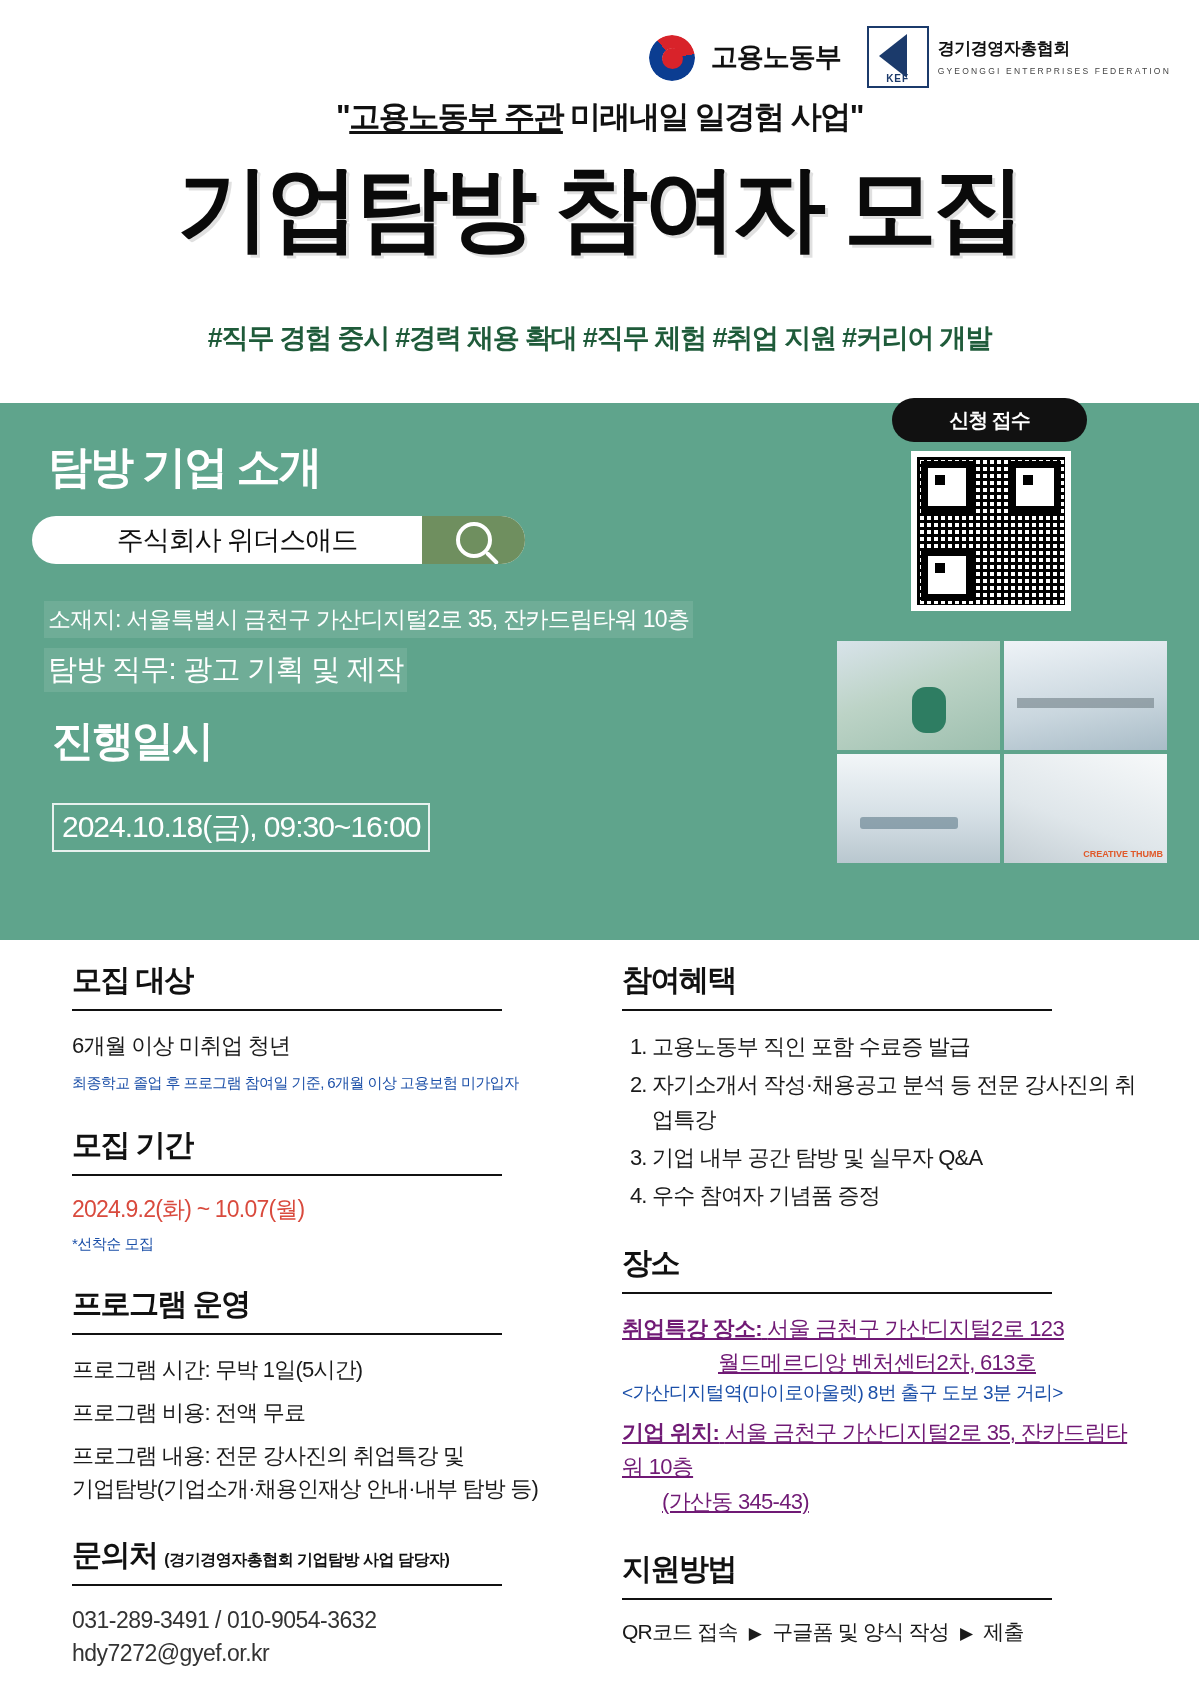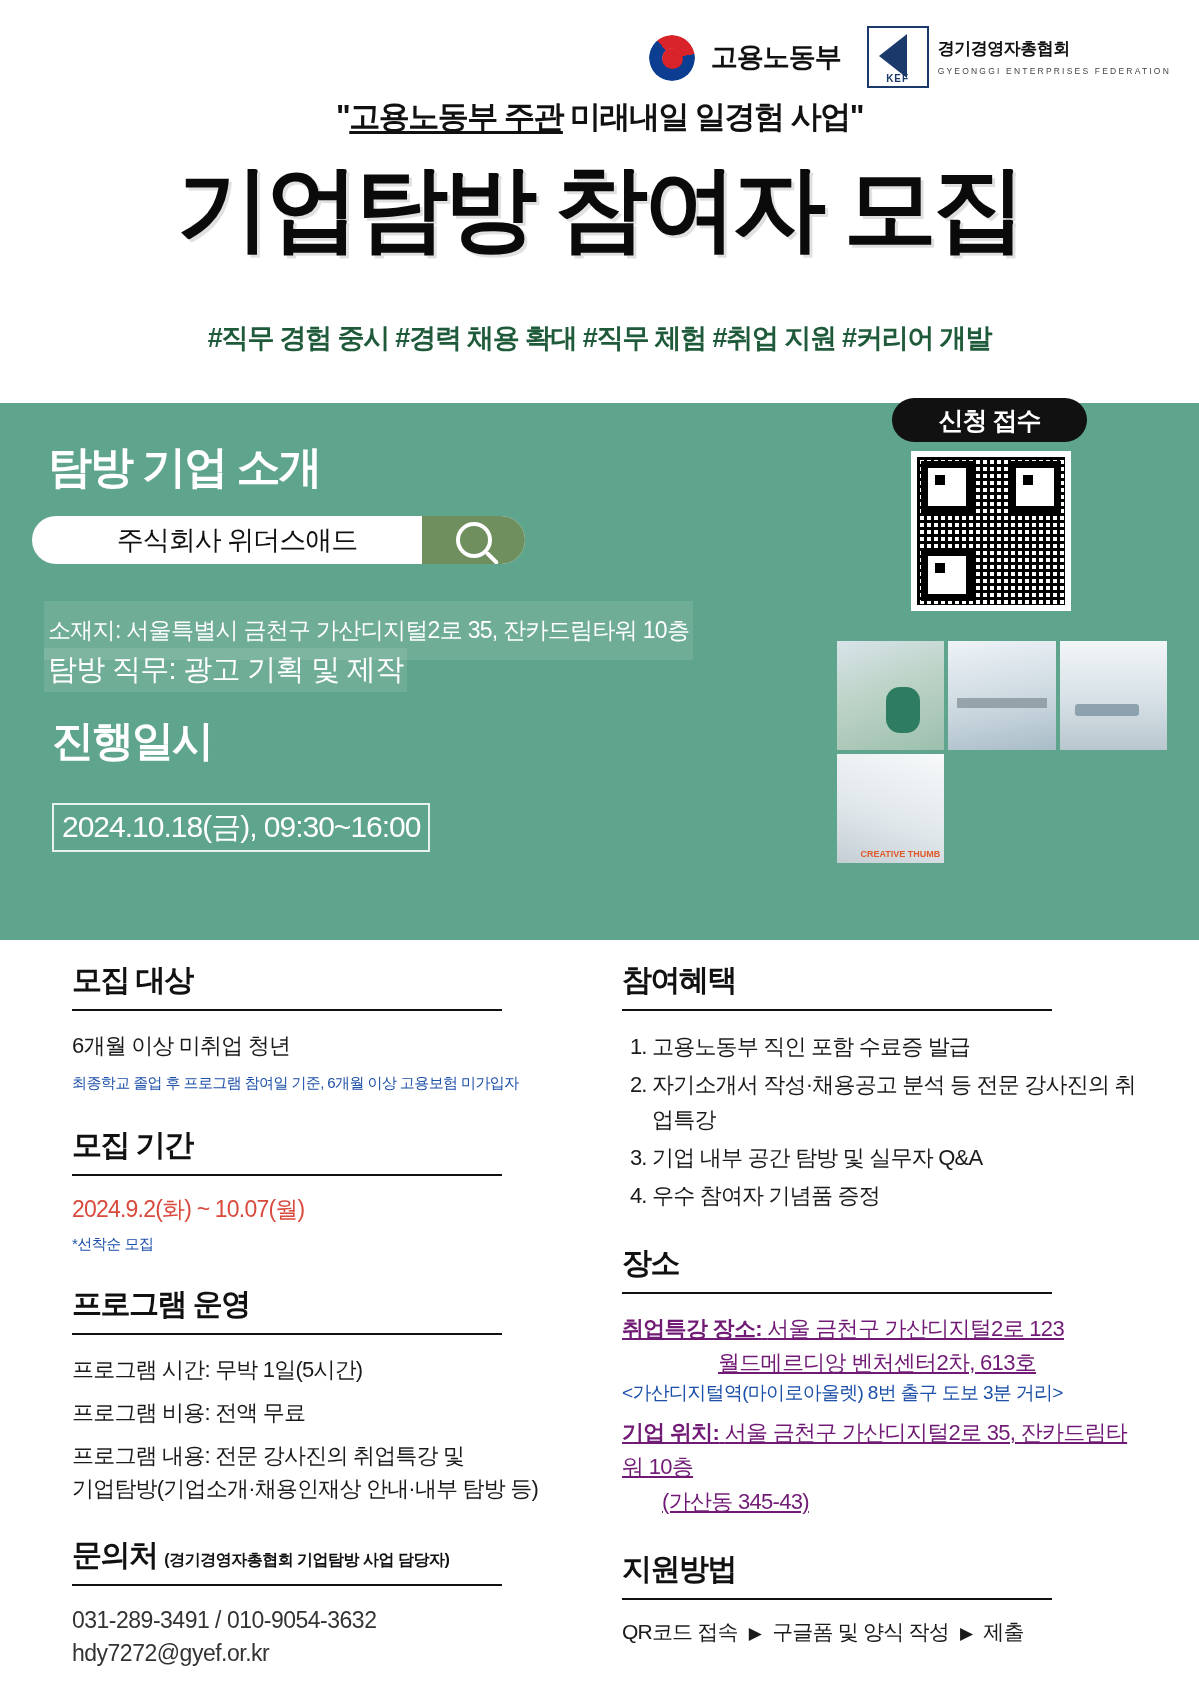--- a/index.html
+++ b/index.html
@@ -45,43 +45,43 @@
   
   .band{position:absolute;top:403px;left:0;width:1199px;height:537px;background:#5fa48c;}
   .band-title{position:absolute;top:35px;left:48px;font-size:44px;font-weight:900;color:#fff;letter-spacing:-2px;}
 
   .search-pill{position:absolute;top:113px;left:32px;width:493px;height:48px;border-radius:32px;background:#fff;display:flex;align-items:center;overflow:hidden;}
   .search-pill .val{flex:1;text-align:center;font-size:27px;color:#111;letter-spacing:-1px;padding-left:20px;}
   .search-btn{width:103px;height:60px;background:#6f8f5f;display:flex;align-items:center;justify-content:center;}
   .mag{width:28px;height:28px;border:4px solid #fff;border-radius:50%;position:relative;}
   .mag:after{content:"";position:absolute;right:-12px;bottom:-6px;width:16px;height:4px;background:#fff;transform:rotate(45deg);border-radius:2px;}
 
-  .addr{position:absolute;top:198px;left:44px;font-size:23px;color:#fff;letter-spacing:-0.7px;background:rgba(255,255,255,0.10);padding:14px 4px;}
+  .addr{position:absolute;top:198px;left:44px;font-size:23px;color:#fff;letter-spacing:-0.7px;background:rgba(255,255,255,0.10);padding:3px 4px;}
   .job{position:absolute;top:245px;left:44px;font-size:29px;color:#fff;letter-spacing:-0.7px;background:rgba(255,255,255,0.10);padding:2px 4px;}
 
   .when-title{position:absolute;top:310px;left:52px;font-size:42px;font-weight:900;color:#fff;letter-spacing:-2px;}
   .when-value{position:absolute;top:400px;left:52px;font-size:30px;color:#fff;letter-spacing:-1px;border:2px solid rgba(255,255,255,0.85);padding:2px 8px;}
 
   .apply-badge{position:absolute;top:-5px;right:112px;width:195px;height:44px;border-radius:24px;background:#111;color:#fff;
-    display:flex;align-items:center;justify-content:center;font-size:25px;font-weight:800;letter-spacing:-1px;}
+    display:flex;align-items:center;justify-content:center;font-size:20px;font-weight:800;letter-spacing:-1px;}
   .qr-box{position:absolute;top:48px;right:128px;width:160px;height:160px;background:#fff;padding:6px;box-sizing:border-box;}
   .qr-img{width:100%;height:100%;
     background-image:
       linear-gradient(90deg,#000 50%,transparent 50%),
       linear-gradient(#000 50%,transparent 50%);
     background-size:7px 7px,7px 7px;
     background-color:#fff;
     position:relative;}
   .qr-eye{position:absolute;width:38px;height:38px;border:7px solid #000;background:#fff;}
   .qr-eye:after{content:"";position:absolute;left:7px;top:7px;width:10px;height:10px;background:#000;}
   .qr-eye.tl{left:4px;top:4px;}
   .qr-eye.tr{right:4px;top:4px;}
   .qr-eye.bl{left:4px;bottom:4px;}
 
-  .photos{position:absolute;top:238px;right:32px;width:330px;height:222px;display:grid;grid-template-columns:1fr 1fr 1fr;grid-template-rows:1fr 1fr;gap:4px;}
+  .photos{position:absolute;top:238px;right:32px;width:330px;height:222px;display:grid;grid-template-columns:1fr 1fr;grid-template-rows:1fr 1fr;gap:4px;}
   .ph{position:relative;overflow:hidden;background:#cfd8dc;}
   .ph1{background:linear-gradient(160deg,#d8e3ea 0%,#bcd3c6 45%,#9dbfae 100%);}
   .ph1:after{content:"";position:absolute;left:46%;top:42%;width:34px;height:46px;border-radius:14px;background:#2e7d62;}
   .ph2{background:linear-gradient(170deg,#eef3f7 0%,#c9d6de 60%,#a9bcc7 100%);}
   .ph2:before{content:"";position:absolute;left:8%;top:52%;width:84%;height:10px;background:#7d8b93;opacity:.7;}
   .ph3{background:linear-gradient(180deg,#f2f6f8 0%,#d6e0e6 55%,#b9c7cf 100%);}
   .ph3:before{content:"";position:absolute;left:14%;top:58%;width:60%;height:12px;background:#5f7b8a;opacity:.6;border-radius:3px;}
   .ph4{background:linear-gradient(200deg,#f7f9fa 0%,#dfe6ea 60%,#c4ced4 100%);}
   .ph4 .tag{position:absolute;right:4px;bottom:4px;font-size:9px;font-weight:800;color:#e0592a;line-height:1;text-align:right;}
 

